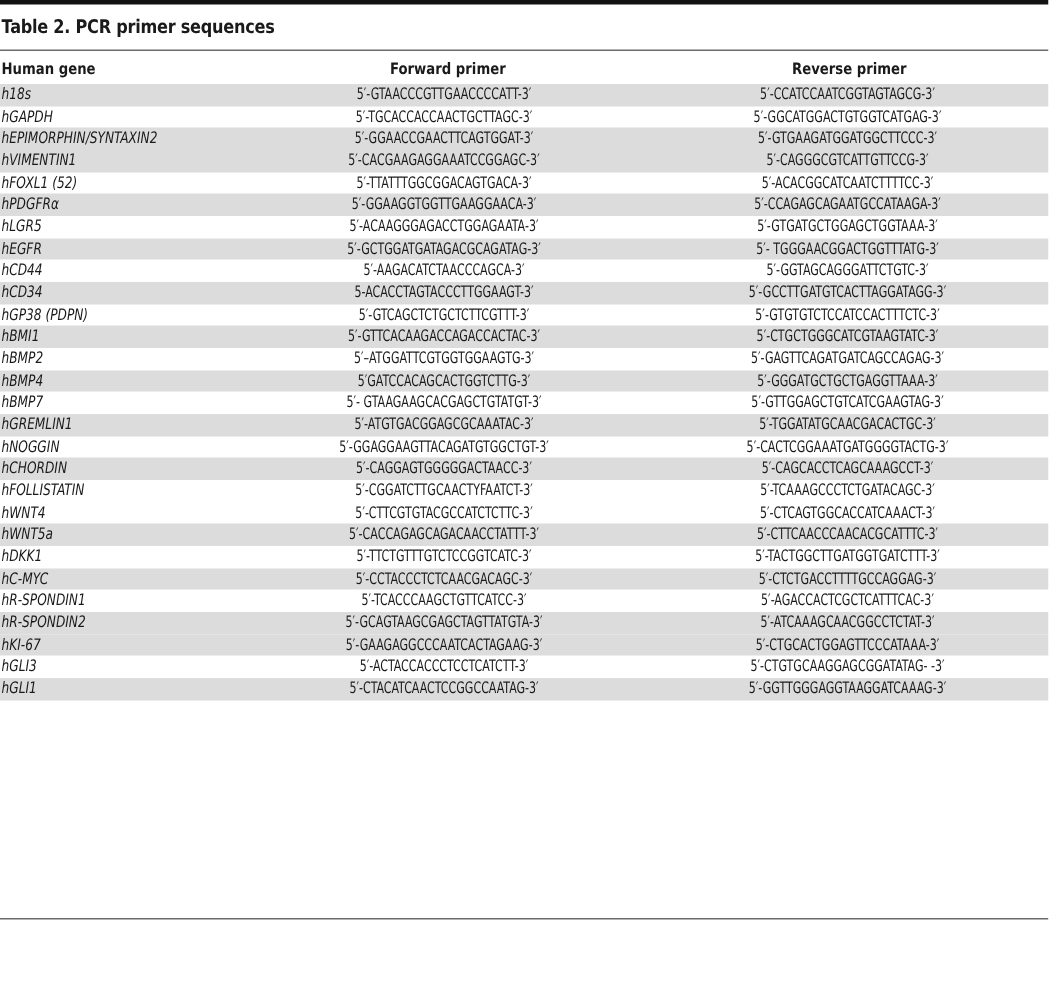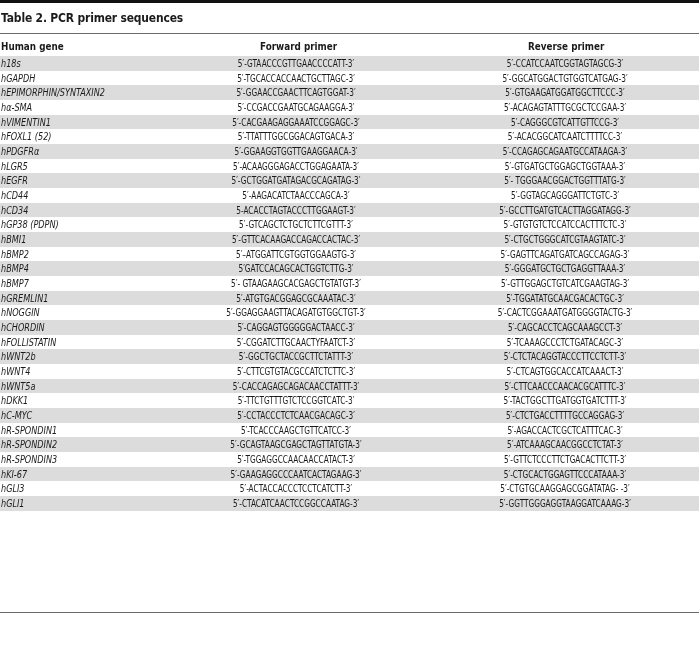--- a/index.html
+++ b/index.html
@@ -59,25 +59,20 @@
     </div>
     <div class="row">
       <span class="gene">hGAPDH</span>
       <span class="fwd">5′-TGCACCACCAACTGCTTAGC-3′</span>
       <span class="rev">5′-GGCATGGACTGTGGTCATGAG-3′</span>
     </div>
     <div class="row shaded">
       <span class="gene">hEPIMORPHIN/SYNTAXIN2</span>
       <span class="fwd">5′-GGAACCGAACTTCAGTGGAT-3′</span>
       <span class="rev">5′-GTGAAGATGGATGGCTTCCC-3′</span>
-    </div>
-    <div class="row">
-      <span class="gene">hα-SMA</span>
-      <span class="fwd">5′-CCGACCGAATGCAGAAGGA-3′</span>
-      <span class="rev">5′-ACAGAGTATTTGCGCTCCGAA-3′</span>
     </div>
     <div class="row shaded">
       <span class="gene">hVIMENTIN1</span>
       <span class="fwd">5′-CACGAAGAGGAAATCCGGAGC-3′</span>
       <span class="rev">5′-CAGGGCGTCATTGTTCCG-3′</span>
     </div>
     <div class="row">
       <span class="gene">hFOXL1 (52)</span>
       <span class="fwd">5′-TTATTTGGCGGACAGTGACA-3′</span>
       <span class="rev">5′-ACACGGCATCAATCTTTTCC-3′</span>
@@ -145,25 +140,20 @@
     <div class="row shaded">
       <span class="gene">hCHORDIN</span>
       <span class="fwd">5′-CAGGAGTGGGGGACTAACC-3′</span>
       <span class="rev">5′-CAGCACCTCAGCAAAGCCT-3′</span>
     </div>
     <div class="row">
       <span class="gene">hFOLLISTATIN</span>
       <span class="fwd">5′-CGGATCTTGCAACTYFAATCT-3′</span>
       <span class="rev">5′-TCAAAGCCCTCTGATACAGC-3′</span>
     </div>
-    <div class="row shaded">
-      <span class="gene">hWNT2b</span>
-      <span class="fwd">5′-GGCTGCTACCGCTTCTATTT-3′</span>
-      <span class="rev">5′-CTCTACAGGTACCCTTCCTCTT-3′</span>
-    </div>
     <div class="row">
       <span class="gene">hWNT4</span>
       <span class="fwd">5′-CTTCGTGTACGCCATCTCTTC-3′</span>
       <span class="rev">5′-CTCAGTGGCACCATCAAACT-3′</span>
     </div>
     <div class="row shaded">
       <span class="gene">hWNT5a</span>
       <span class="fwd">5′-CACCAGAGCAGACAACCTATTT-3′</span>
       <span class="rev">5′-CTTCAACCCAACACGCATTTC-3′</span>
     </div>
@@ -180,25 +170,20 @@
     <div class="row">
       <span class="gene">hR-SPONDIN1</span>
       <span class="fwd">5′-TCACCCAAGCTGTTCATCC-3′</span>
       <span class="rev">5′-AGACCACTCGCTCATTTCAC-3′</span>
     </div>
     <div class="row shaded">
       <span class="gene">hR-SPONDIN2</span>
       <span class="fwd">5′-GCAGTAAGCGAGCTAGTTATGTA-3′</span>
       <span class="rev">5′-ATCAAAGCAACGGCCTCTAT-3′</span>
     </div>
-    <div class="row">
-      <span class="gene">hR-SPONDIN3</span>
-      <span class="fwd">5′-TGGAGGCCAACAACCATACT-3′</span>
-      <span class="rev">5′-GTTCTCCCTTCTGACACTTCTT-3′</span>
-    </div>
     <div class="row shaded">
       <span class="gene">hKI-67</span>
       <span class="fwd">5′-GAAGAGGCCCAATCACTAGAAG-3′</span>
       <span class="rev">5′-CTGCACTGGAGTTCCCATAAA-3′</span>
     </div>
     <div class="row">
       <span class="gene">hGLI3</span>
       <span class="fwd">5′-ACTACCACCCTCCTCATCTT-3′</span>
       <span class="rev">5′-CTGTGCAAGGAGCGGATATAG- -3′</span>
     </div>

